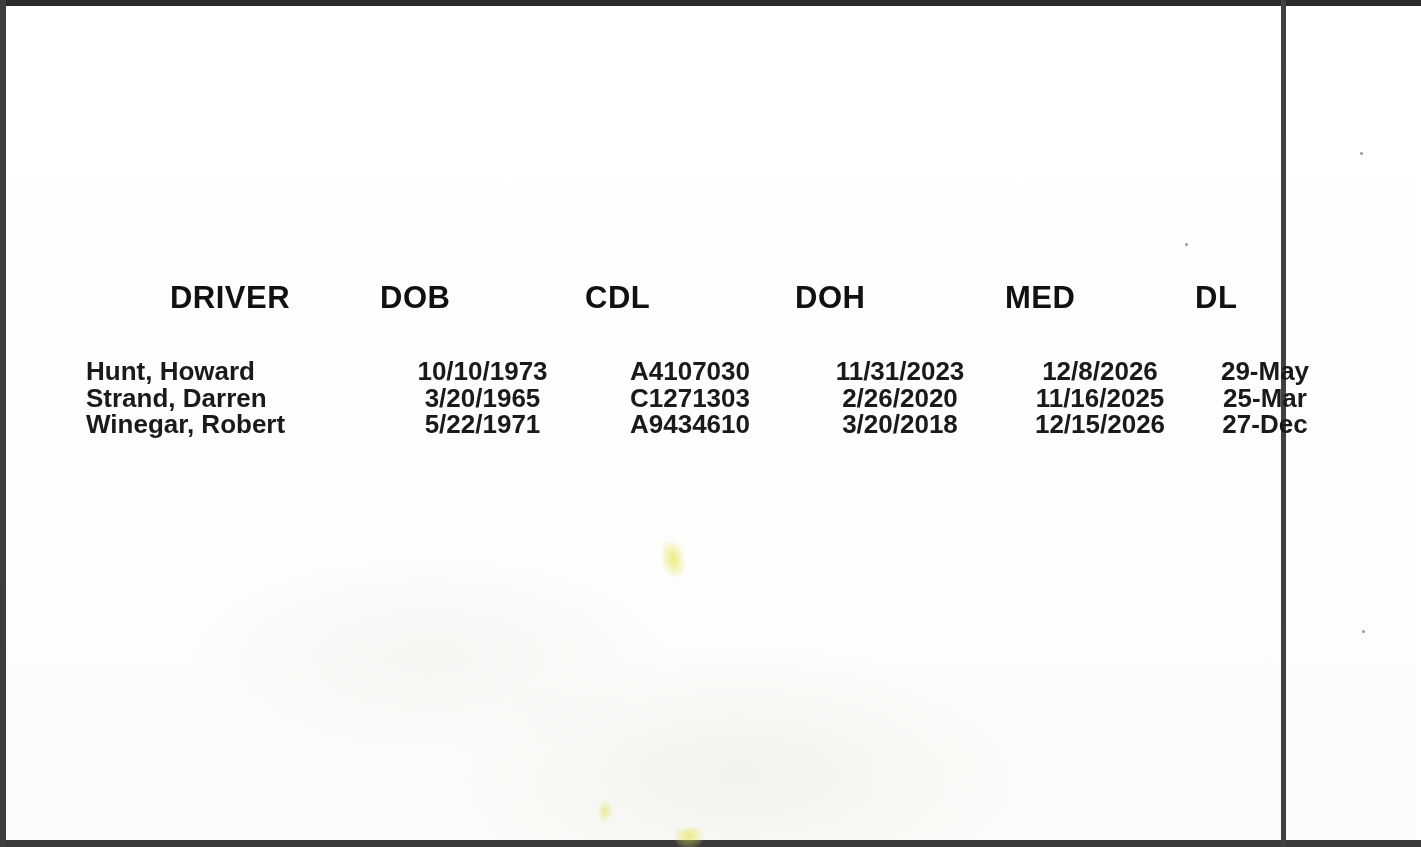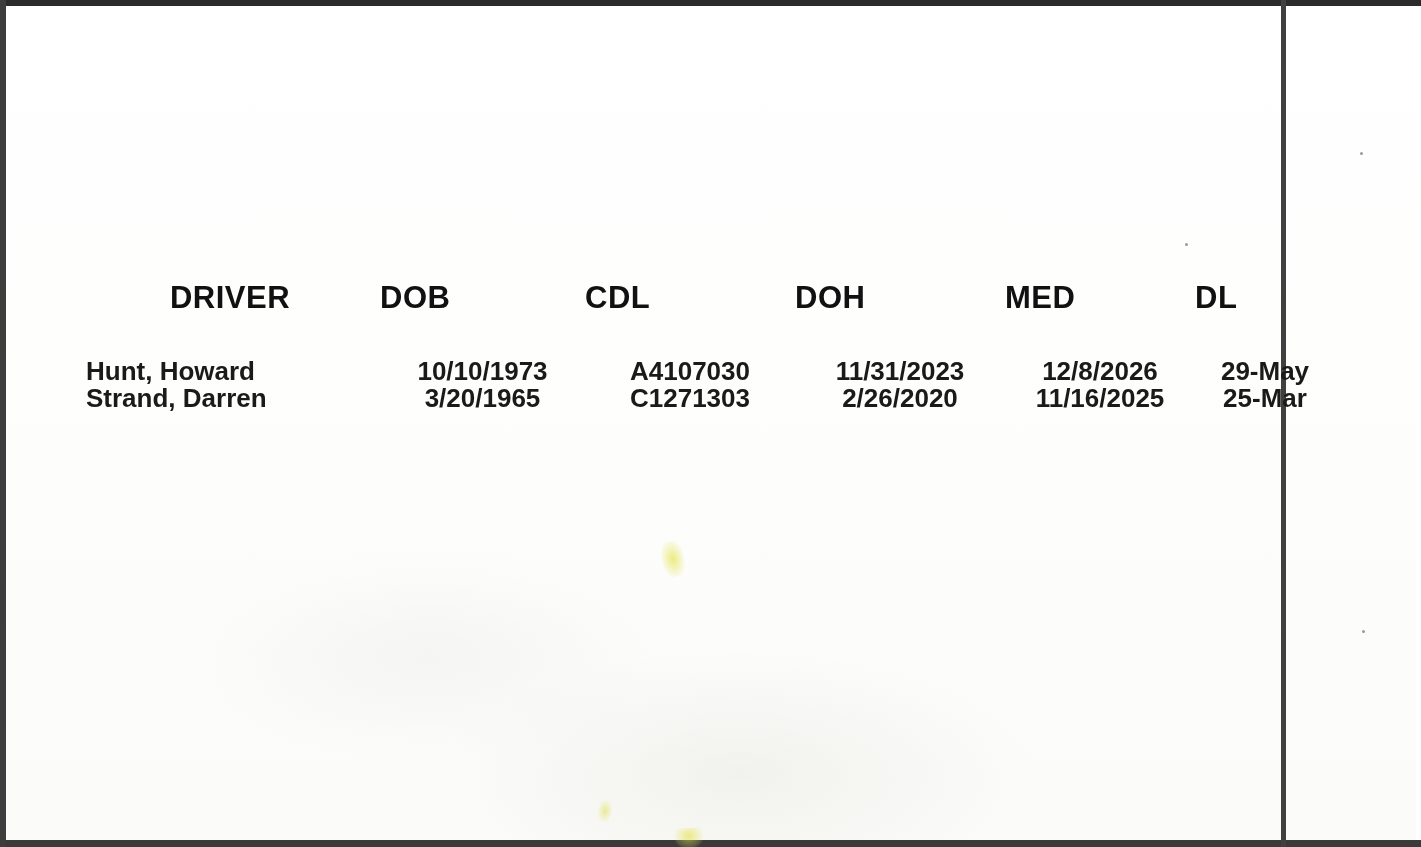--- a/index.html
+++ b/index.html
@@ -195,17 +195,25 @@
           <td>29-May</td>
         </tr>
         <tr>
           <td class="cell-driver">Strand, Darren</td>
           <td>3/20/1965</td>
           <td>C1271303</td>
           <td>2/26/2020</td>
           <td>11/16/2025</td>
           <td>25-Mar</td>
         </tr>
+        <tr>
+          <td class="cell-driver">Winegar, Robert</td>
+          <td>5/22/1971</td>
+          <td>A9434610</td>
+          <td>3/20/2018</td>
+          <td>12/15/2026</td>
+          <td>27-Dec</td>
+        </tr>
       </tbody>
     </table>
   </div>
 
 </div>
 
 </body></html>

